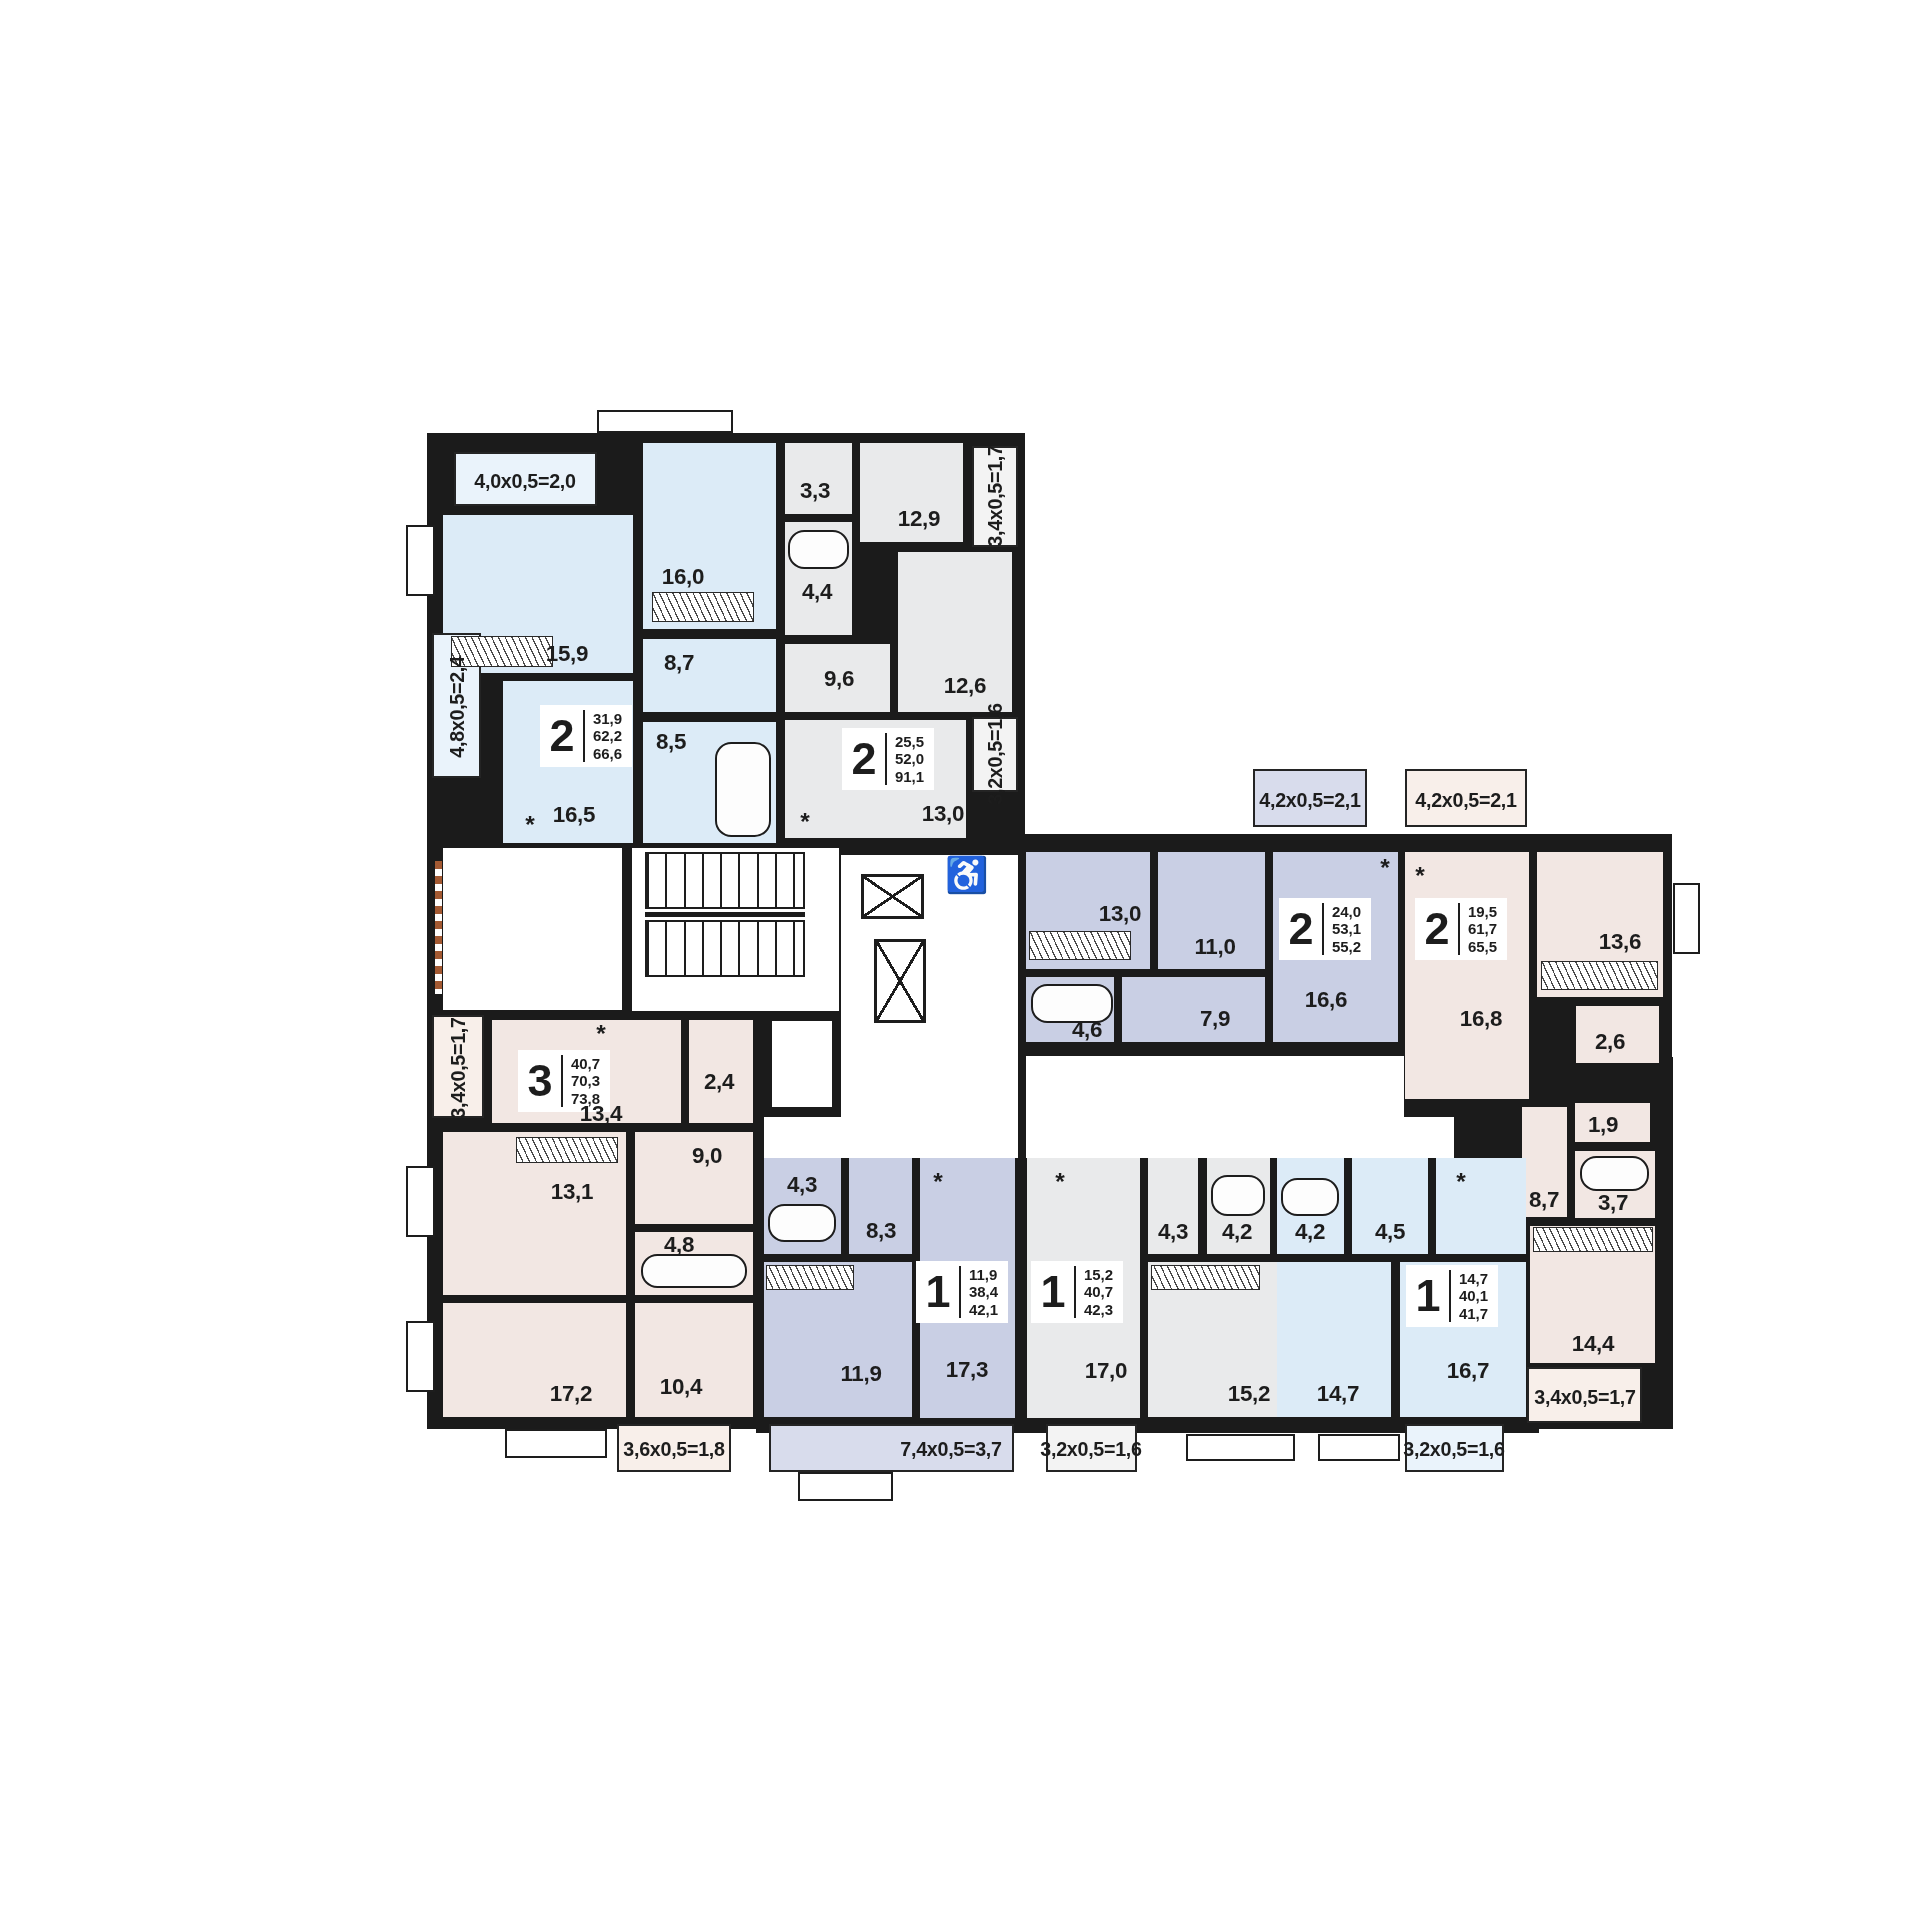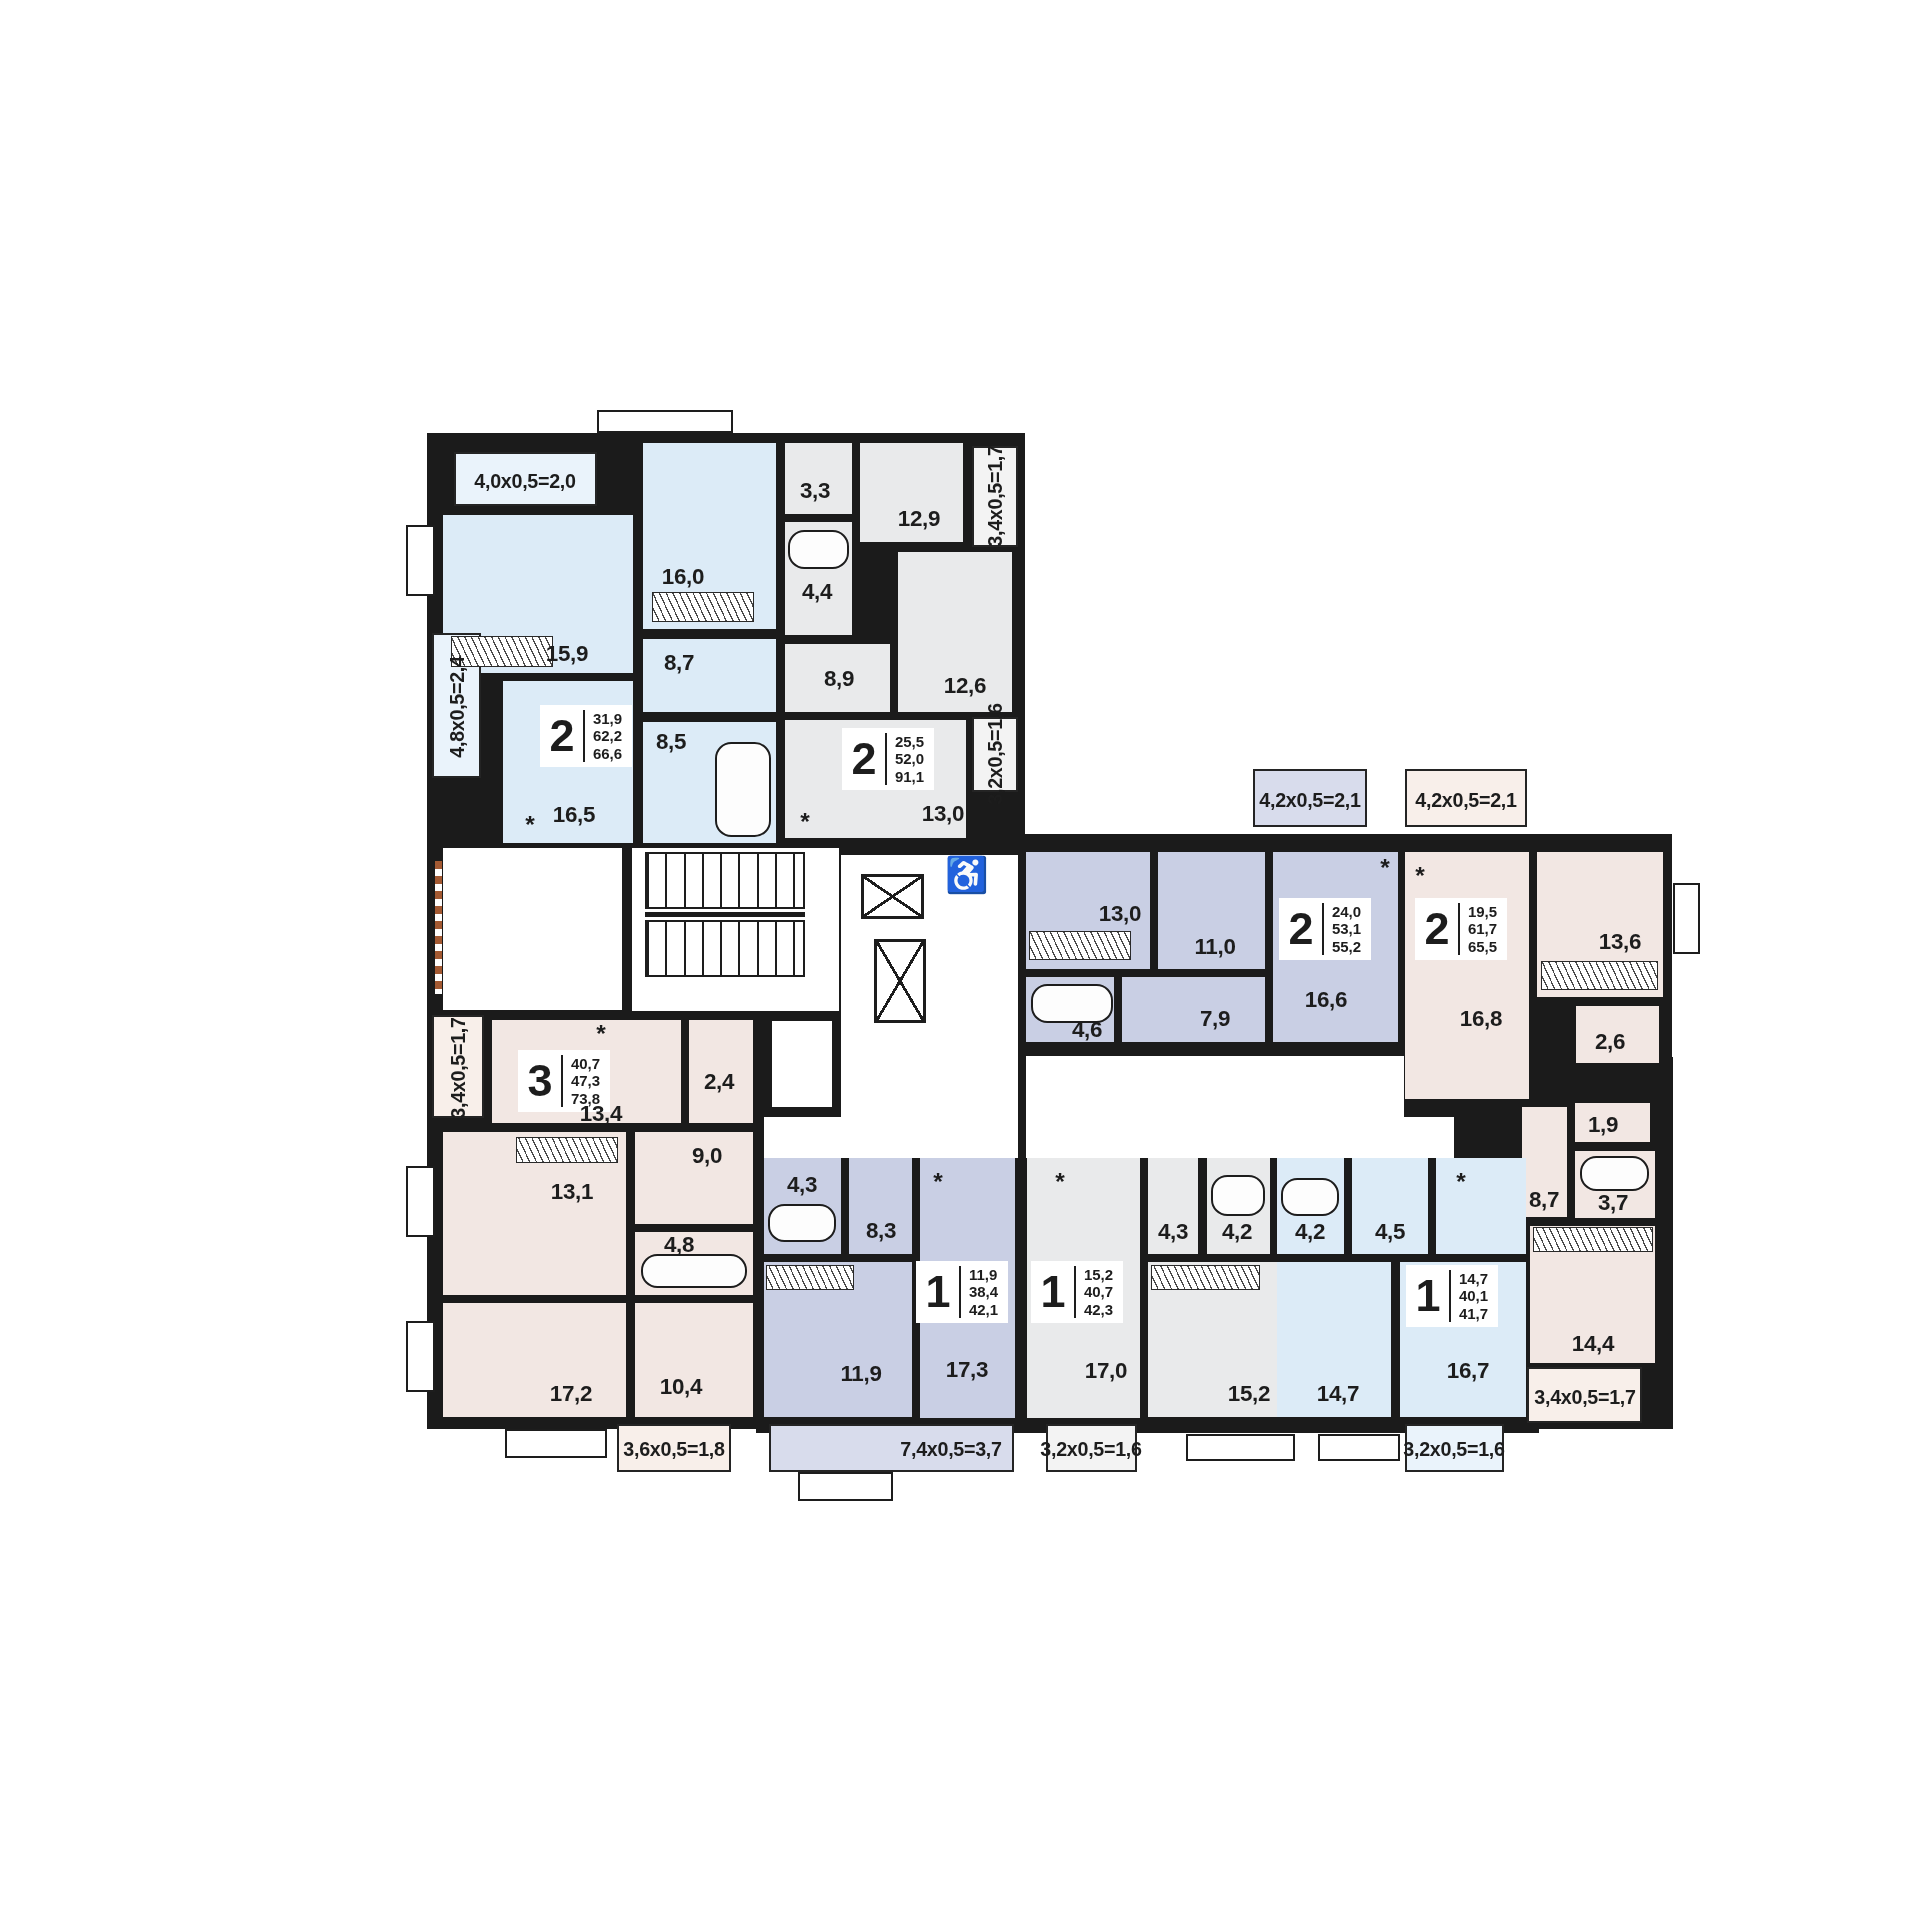--- a/index.html
+++ b/index.html
@@ -97,21 +97,21 @@
   <div class="room c-gray" style="left:860px;top:443px;width:103px;height:99px"></div>
   <div class="room c-gray" style="left:785px;top:644px;width:105px;height:68px"></div>
   <div class="room c-gray" style="left:898px;top:552px;width:114px;height:160px"></div>
   <div class="room c-gray" style="left:785px;top:720px;width:181px;height:118px"></div>
   <div class="balc b-gray" style="left:972px;top:446px;width:46px;height:101px"></div>
   <div class="balc b-gray" style="left:972px;top:717px;width:46px;height:75px"></div>
   <div class="tub" style="left:788px;top:530px;width:61px;height:39px"></div>
   <span class="rlabel" style="left:815px;top:491px">3,3</span>
   <span class="rlabel" style="left:817px;top:592px">4,4</span>
   <span class="rlabel" style="left:919px;top:519px">12,9</span>
-  <span class="rlabel" style="left:839px;top:679px">8,9</span>
+  <span class="rlabel" style="left:839px;top:679px">9,6</span>
   <span class="rlabel" style="left:965px;top:686px">12,6</span>
   <span class="rlabel" style="left:943px;top:814px">13,0</span>
   <span class="rlabel blabel vert" style="left:995px;top:496px">3,4х0,5=1,7</span>
   <span class="rlabel blabel vert" style="left:995px;top:754px">3,2х0,5=1,6</span>
   <span class="sym" style="left:805px;top:822px">*</span>
   <div class="ibox" style="left:842px;top:728px">
     <span class="t">2</span>
     <span class="sep"></span>
     <span class="nums">
       <span>25,5</span>
@@ -196,21 +196,21 @@
   <span class="rlabel" style="left:571px;top:1394px">17,2</span>
   <span class="rlabel" style="left:681px;top:1387px">10,4</span>
   <span class="rlabel blabel vert" style="left:458px;top:1068px">3,4х0,5=1,7</span>
   <span class="rlabel blabel" style="left:674px;top:1449px">3,6х0,5=1,8</span>
   <span class="sym" style="left:601px;top:1034px">*</span>
   <div class="ibox" style="left:518px;top:1050px">
     <span class="t">3</span>
     <span class="sep"></span>
     <span class="nums">
       <span>40,7</span>
-      <span>47,3</span>
+      <span>70,3</span>
       <span>73,8</span>
     </span>
   </div>
 
   <div class="room c-purple" style="left:764px;top:1158px;width:77px;height:96px"></div>
   <div class="room c-purple" style="left:849px;top:1158px;width:63px;height:96px"></div>
   <div class="room c-purple" style="left:920px;top:1158px;width:95px;height:260px"></div>
   <div class="room c-purple" style="left:764px;top:1262px;width:148px;height:155px"></div>
   <div class="balc b-purple" style="left:769px;top:1424px;width:245px;height:48px"></div>
   <div class="hatch" style="left:766px;top:1265px;width:88px;height:24.5px"></div>

